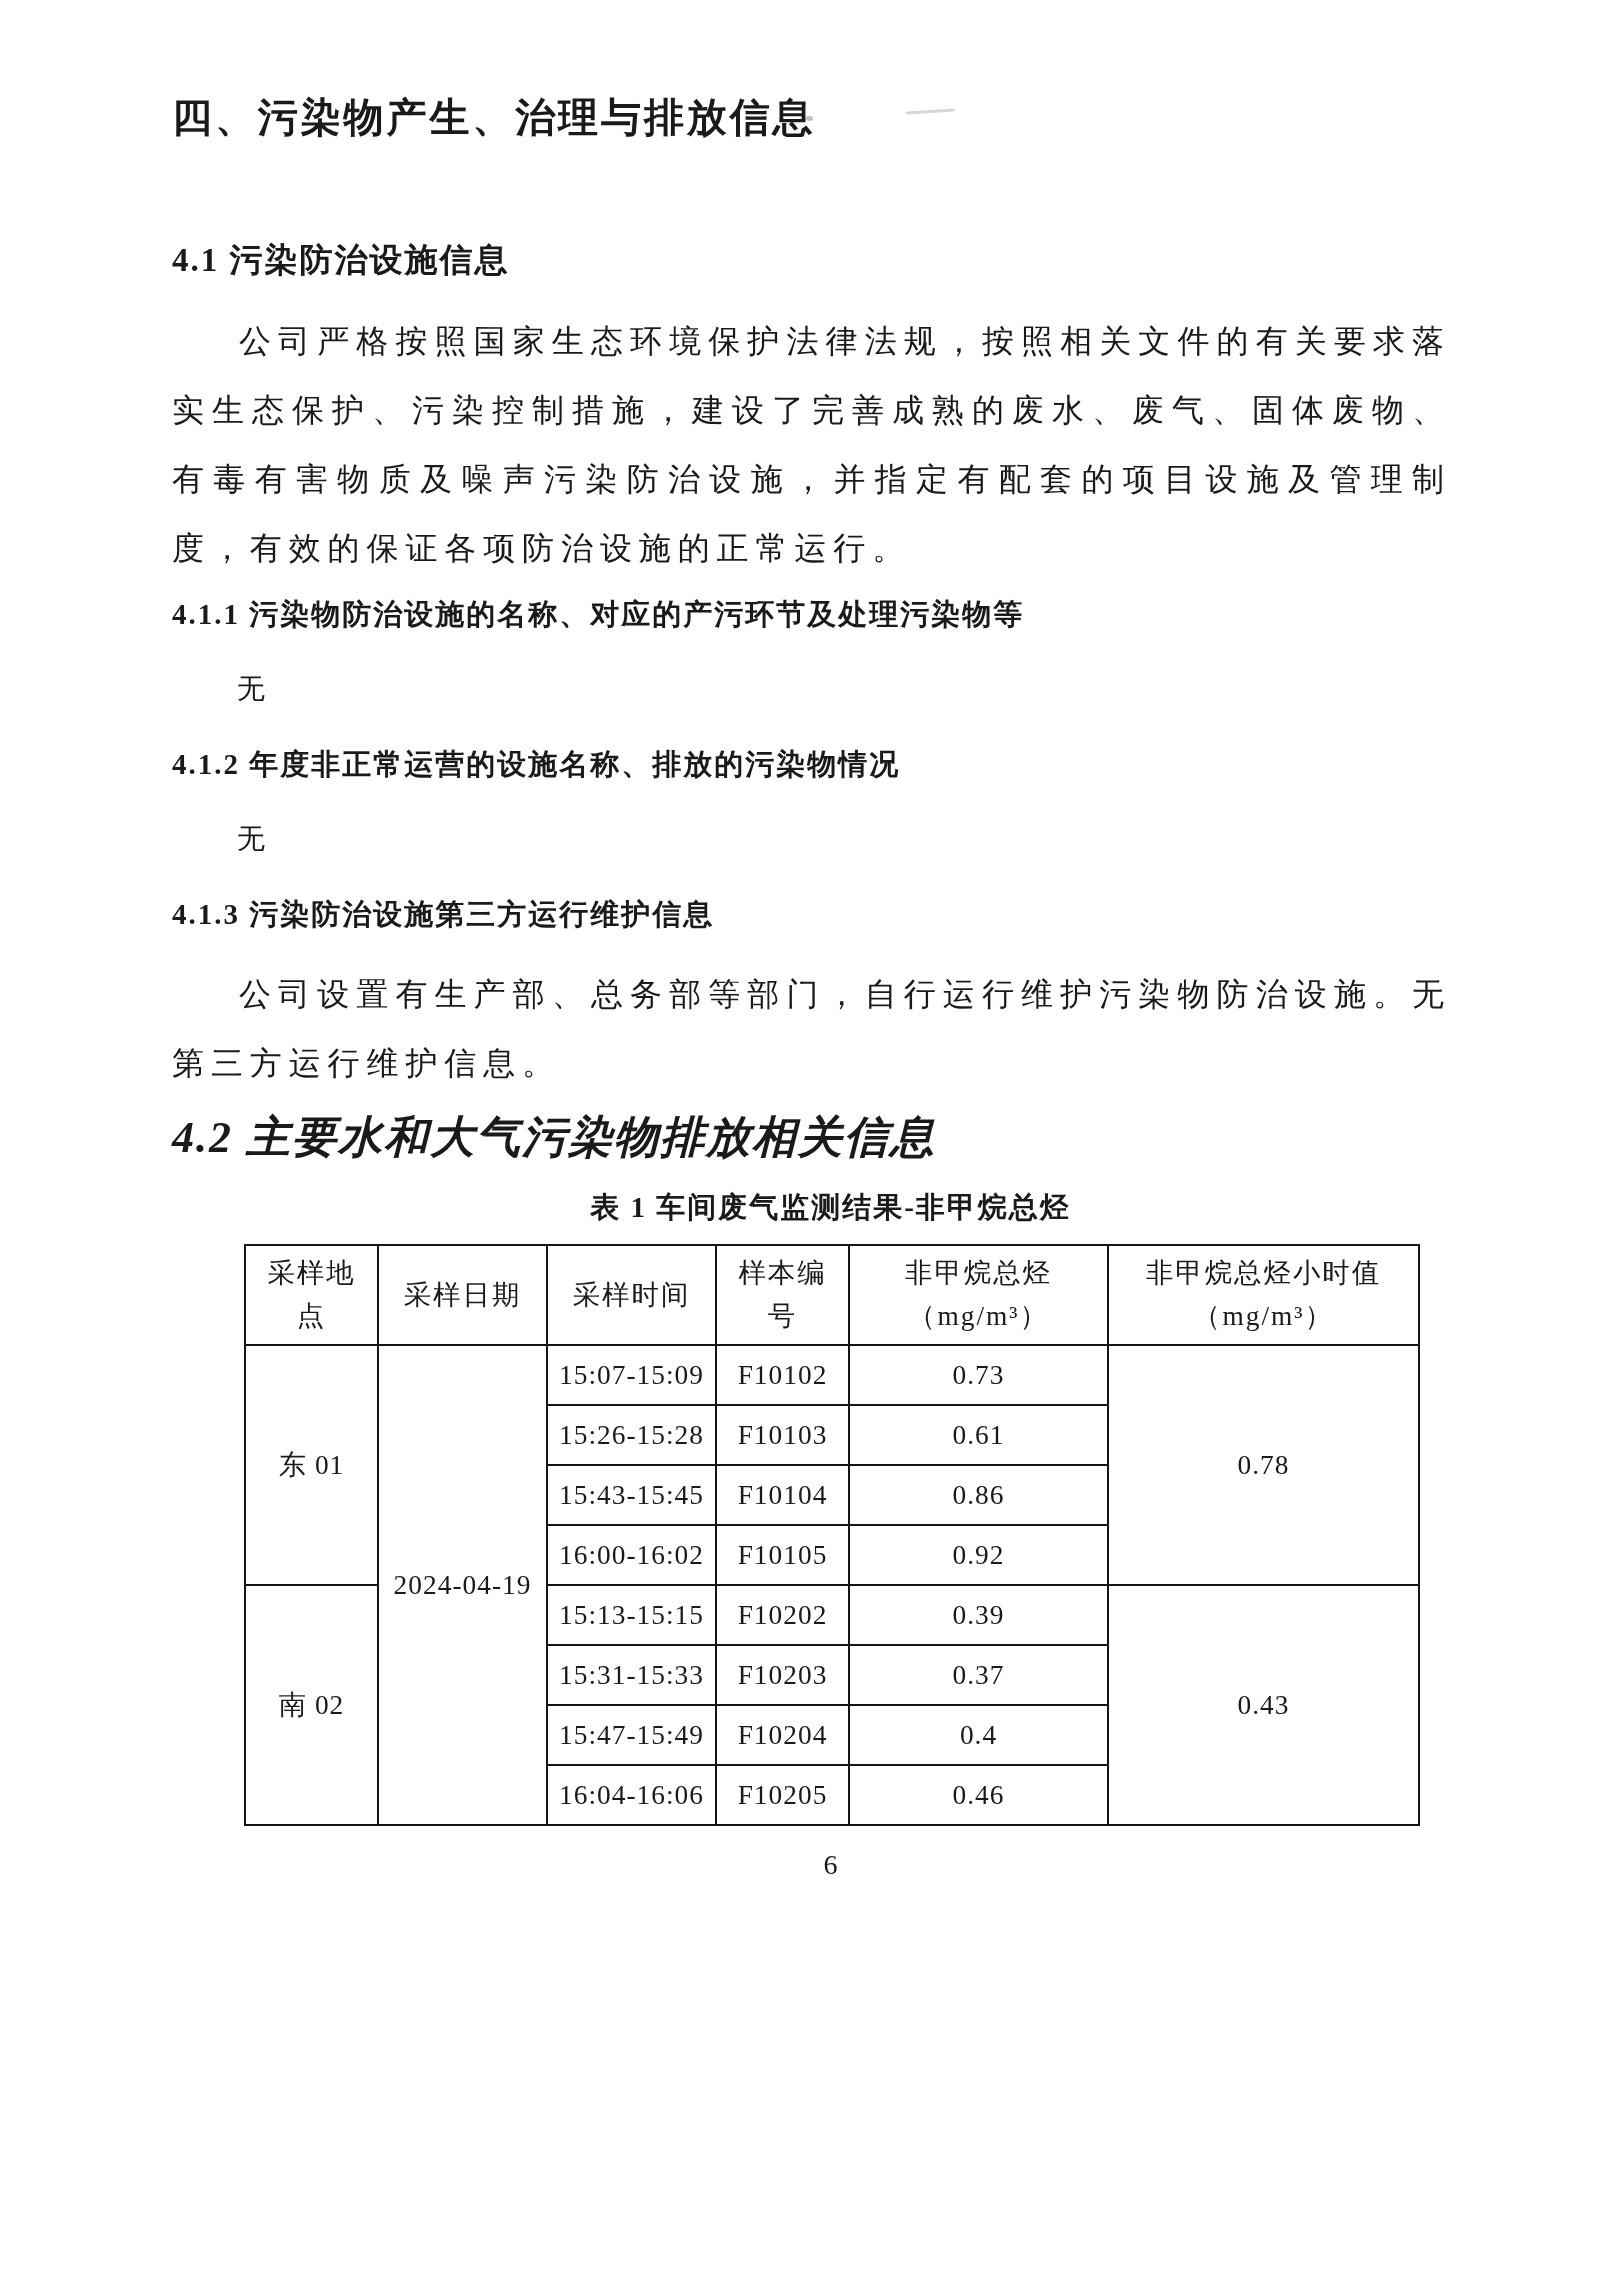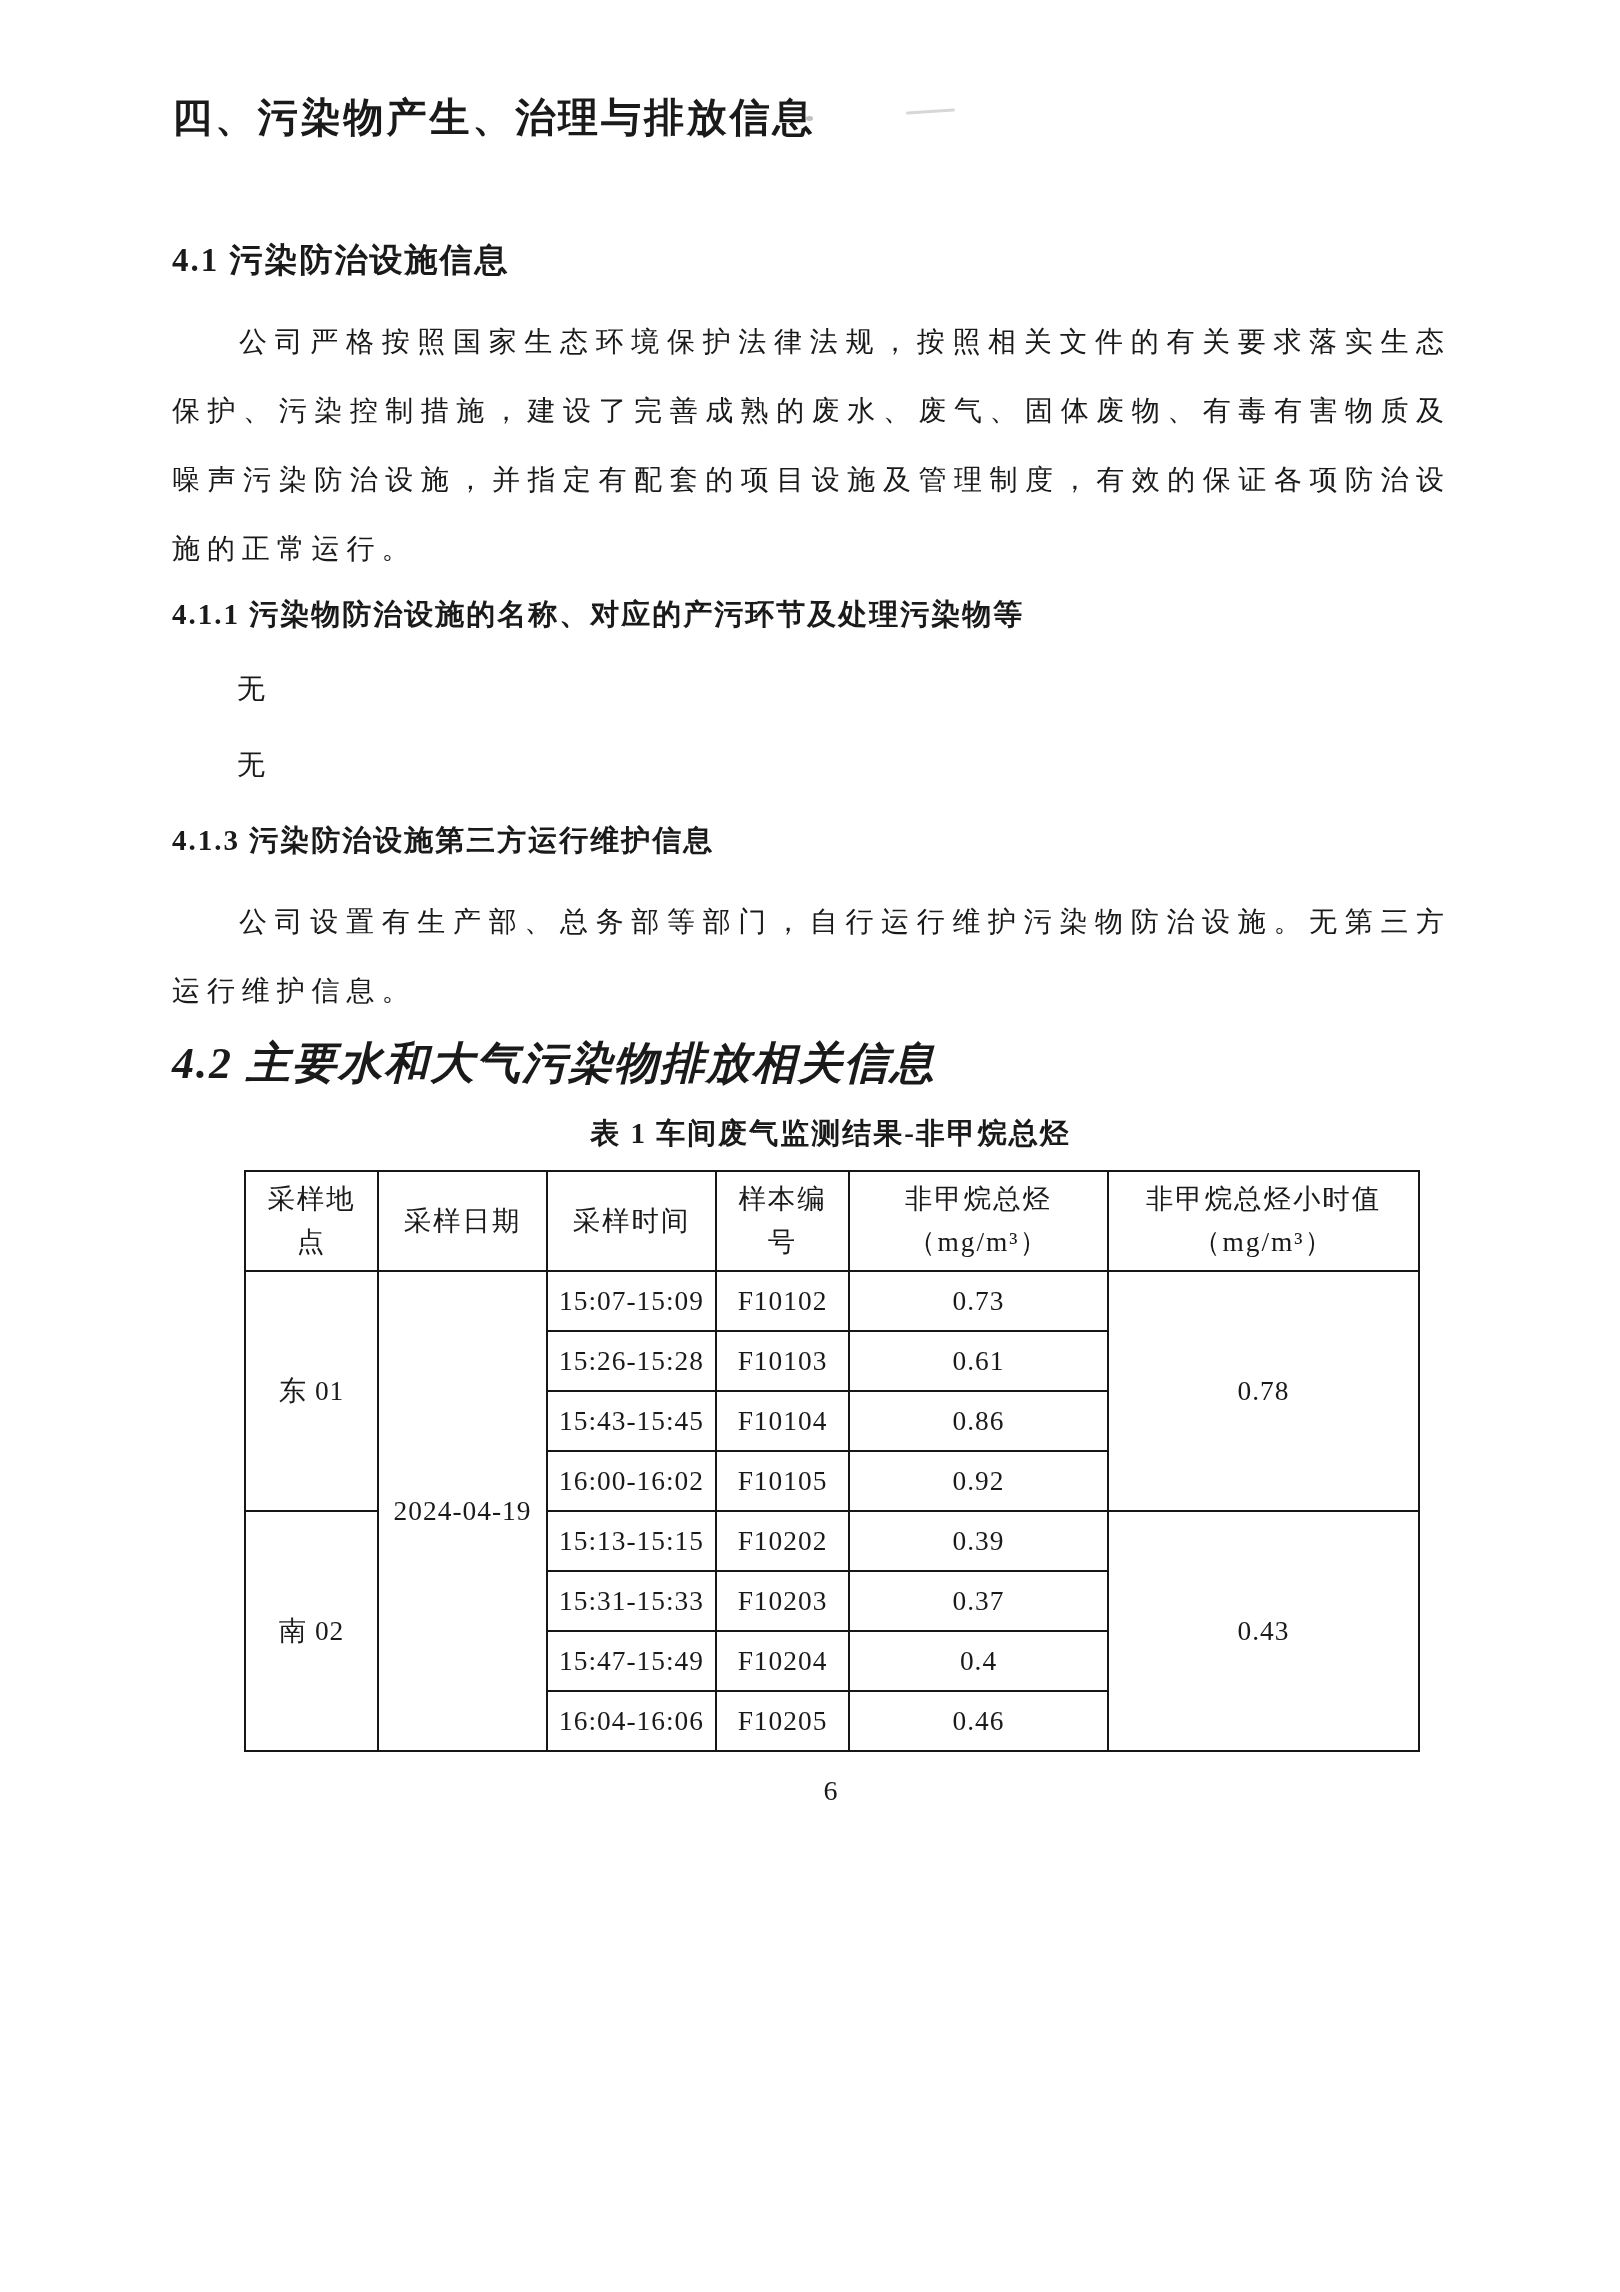--- a/index.html
+++ b/index.html
@@ -15,21 +15,21 @@
 
   .title{
     margin:96px 0 0 0;font-size:40px;font-weight:bold;letter-spacing:2.9px;
     line-height:1.1;
   }
   .h2a{margin:102px 0 0 0;font-size:33px;font-weight:bold;letter-spacing:2px;line-height:1.1;}
   .h2b{margin:15.7px 0 0 0;font-size:44px;font-weight:bold;letter-spacing:2px;line-height:1.1;font-style:italic;}
   .h3{margin:39px 0 0 0;font-size:29px;font-weight:bold;letter-spacing:2px;line-height:1.2;}
   .h3.tight{margin-top:13.7px;}
   .para{
-    margin:29px 0 0 0;font-size:28px;line-height:69px;letter-spacing:6.9px;
+    margin:29px 0 0 0;font-size:32px;line-height:69px;letter-spacing:6.9px;
     text-align:justify;text-indent:67px;
   }
   .none-line{margin:37px 0 0 0;font-size:28px;line-height:39px;padding-left:65px;letter-spacing:2px;}
   .sub-line{margin:39px 0 0 0;font-size:28px;line-height:39px;padding-left:65px;letter-spacing:2.9px;}
   .src-line{margin:25.5px 0 0 0;font-size:28px;line-height:43px;letter-spacing:5.9px;text-indent:65px;}
 
   .tbl-caption{
     margin:27.4px 0 0 72px;width:1173px;text-align:center;
     font-size:29px;font-weight:bold;letter-spacing:2px;line-height:1.2;
   }
@@ -69,20 +69,21 @@
   <div class="content">
 
     <h1 class="title">四、污染物产生、治理与排放信息</h1>
 
     <h2 class="h2a">4.1 污染防治设施信息</h2>
     <p class="para">公司严格按照国家生态环境保护法律法规，按照相关文件的有关要求落实生态保护、污染控制措施，建设了完善成熟的废水、废气、固体废物、有毒有害物质及噪声污染防治设施，并指定有配套的项目设施及管理制度，有效的保证各项防治设施的正常运行。</p>
 
     <h3 class="h3 tight">4.1.1 污染物防治设施的名称、对应的产污环节及处理污染物等</h3>
     <p class="none-line">无</p>
 
+    <h3 class="h3">4.1.2 年度非正常运营的设施名称、排放的污染物情况</h3>
     <p class="none-line">无</p>
 
     <h3 class="h3">4.1.3 污染防治设施第三方运行维护信息</h3>
     <p class="para">公司设置有生产部、总务部等部门，自行运行维护污染物防治设施。无第三方运行维护信息。</p>
 
     <h2 class="h2b">4.2 主要水和大气污染物排放相关信息</h2>
 
 
     <div class="tbl-caption">表 1 车间废气监测结果-非甲烷总烃</div>
 

